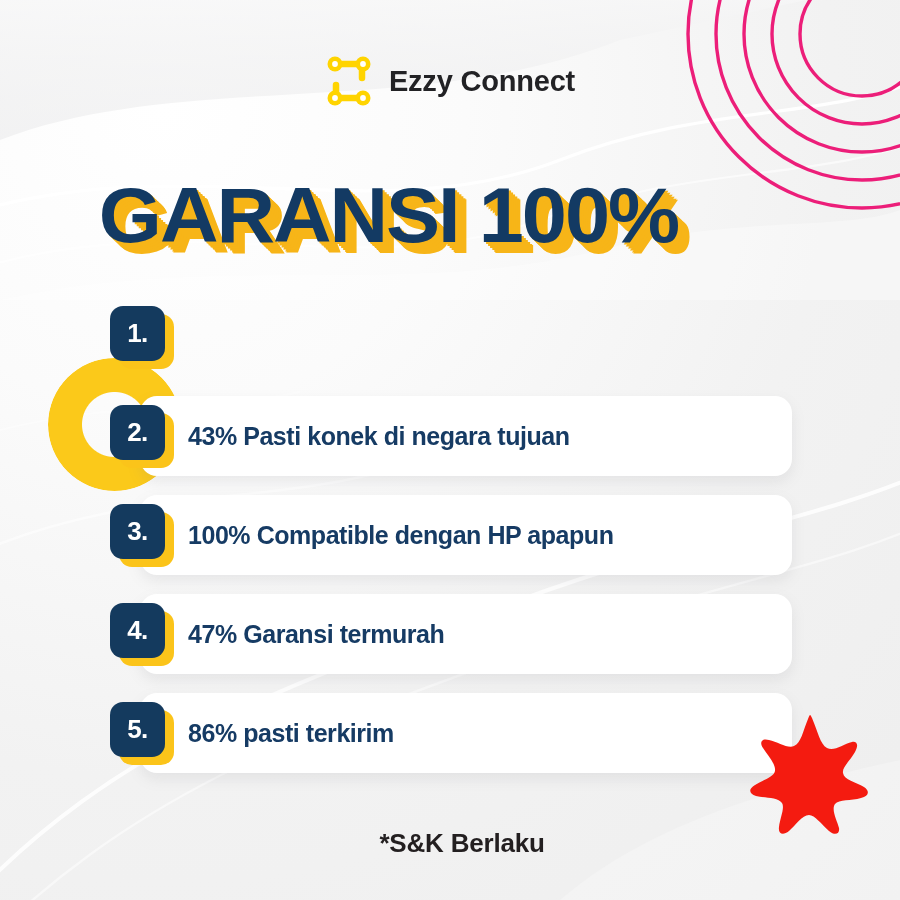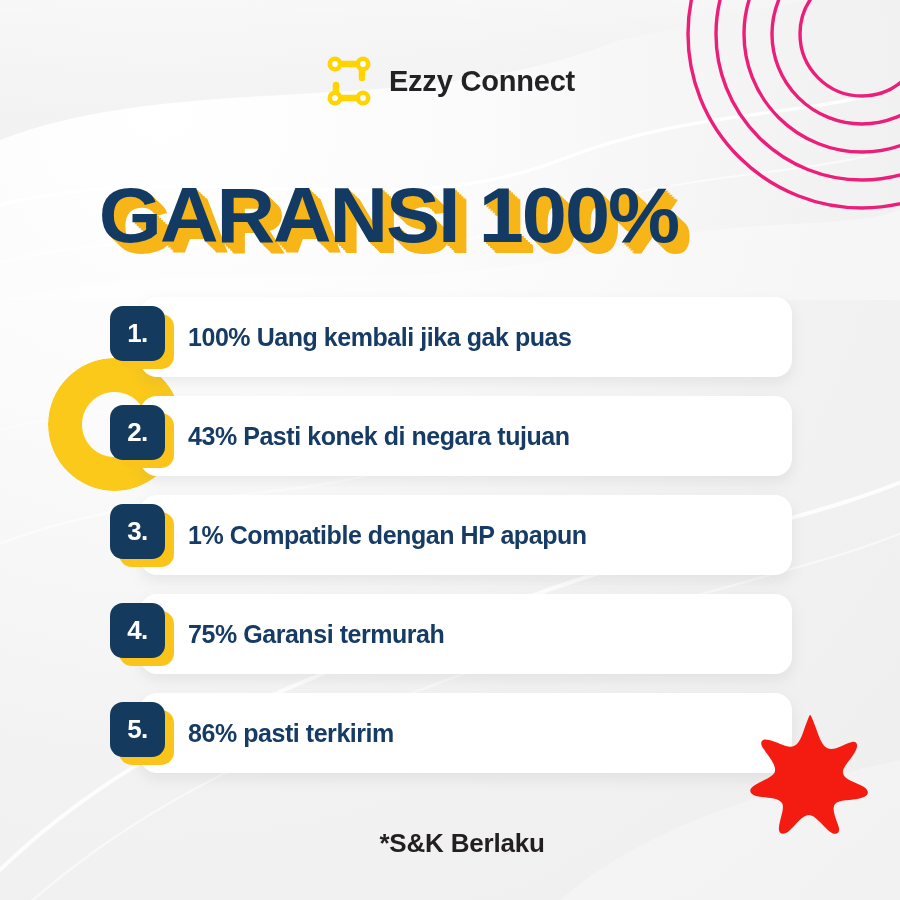--- a/index.html
+++ b/index.html
@@ -262,46 +262,43 @@
     <div class="brand-name">Ezzy Connect</div>
   </div>
 
   <div class="headline-wrap">
     <div class="headline">GARANSI 100%</div>
   </div>
 
   <div class="list">
 
     <div class="row">
-      <div class="card">
-        <div class="card-text">100% Uang kembali jika gak puas</div>
-      </div>
       <div class="badge-shadow"></div>
       <div class="badge">1.</div>
     </div>
 
     <div class="row">
       <div class="card">
         <div class="card-text">43% Pasti konek di negara tujuan</div>
       </div>
       <div class="badge-shadow"></div>
       <div class="badge">2.</div>
     </div>
 
     <div class="row">
       <div class="card">
-        <div class="card-text">1% Compatible dengan HP apapun</div>
+        <div class="card-text">100% Compatible dengan HP apapun</div>
       </div>
       <div class="badge-shadow"></div>
       <div class="badge">3.</div>
     </div>
 
     <div class="row">
       <div class="card">
-        <div class="card-text">75% Garansi termurah</div>
+        <div class="card-text">47% Garansi termurah</div>
       </div>
       <div class="badge-shadow"></div>
       <div class="badge">4.</div>
     </div>
 
     <div class="row">
       <div class="card">
         <div class="card-text">86% pasti terkirim</div>
       </div>
       <div class="badge-shadow"></div>

